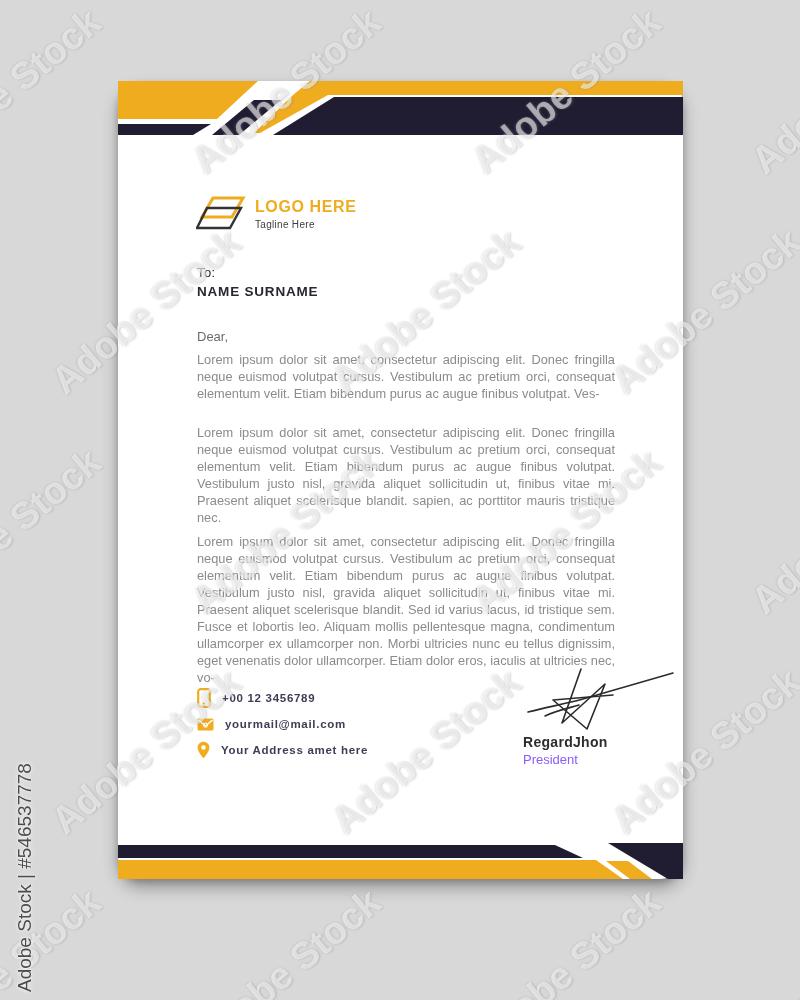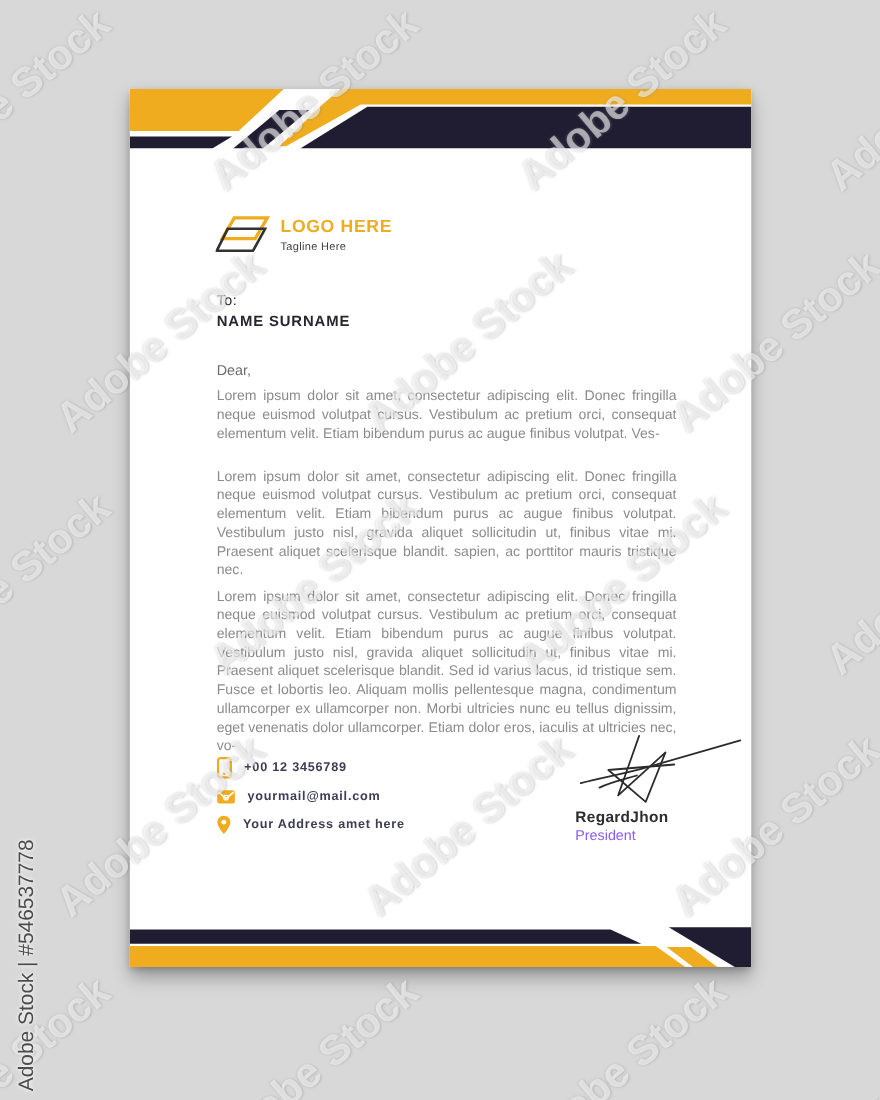--- a/index.html
+++ b/index.html
@@ -1,20 +1,20 @@
 <!DOCTYPE html>
 <html style="--accent: #EFAC1F; --navy: #201D33;"><head>
 <meta charset="utf-8">
 <style>
   html,body{margin:0;padding:0;}
   body{background:#d8d8d8;font-family:"Liberation Sans",sans-serif;}
   .canvas{position:relative;width:800px;height:1000px;background:#d8d8d8;overflow:hidden;}
 
   .page{position:absolute;left:118px;top:81px;width:565px;height:798px;background:#fff;
-        box-shadow:0 9px 16px rgba(0,0,0,.30),0 3px 6px rgba(0,0,0,.18);z-index:1;}
+        box-shadow:0 9px 16px rgba(0,0,0,.30),0 3px 6px rgba(0,0,0,.18);z-index:1;border-radius:23px;}
 
   svg.header-art{position:absolute;left:0;top:0;width:565px;height:54px;display:block;}
   svg.footer-art{position:absolute;left:0;bottom:0;width:565px;height:38px;display:block;}
   .fill-accent{fill:var(--accent);}
   .fill-navy{fill:var(--navy);}
 
   .logo{position:absolute;left:78px;top:113px;display:flex;align-items:center;gap:9px;}
   .logo-mark{width:50px;height:42px;}
   .logo-name{font-size:16px;font-weight:800;letter-spacing:.6px;color:var(--accent);line-height:18px;}
   .logo-tagline{font-size:10px;font-weight:400;letter-spacing:.3px;color:#3d3d3d;line-height:17px;}

